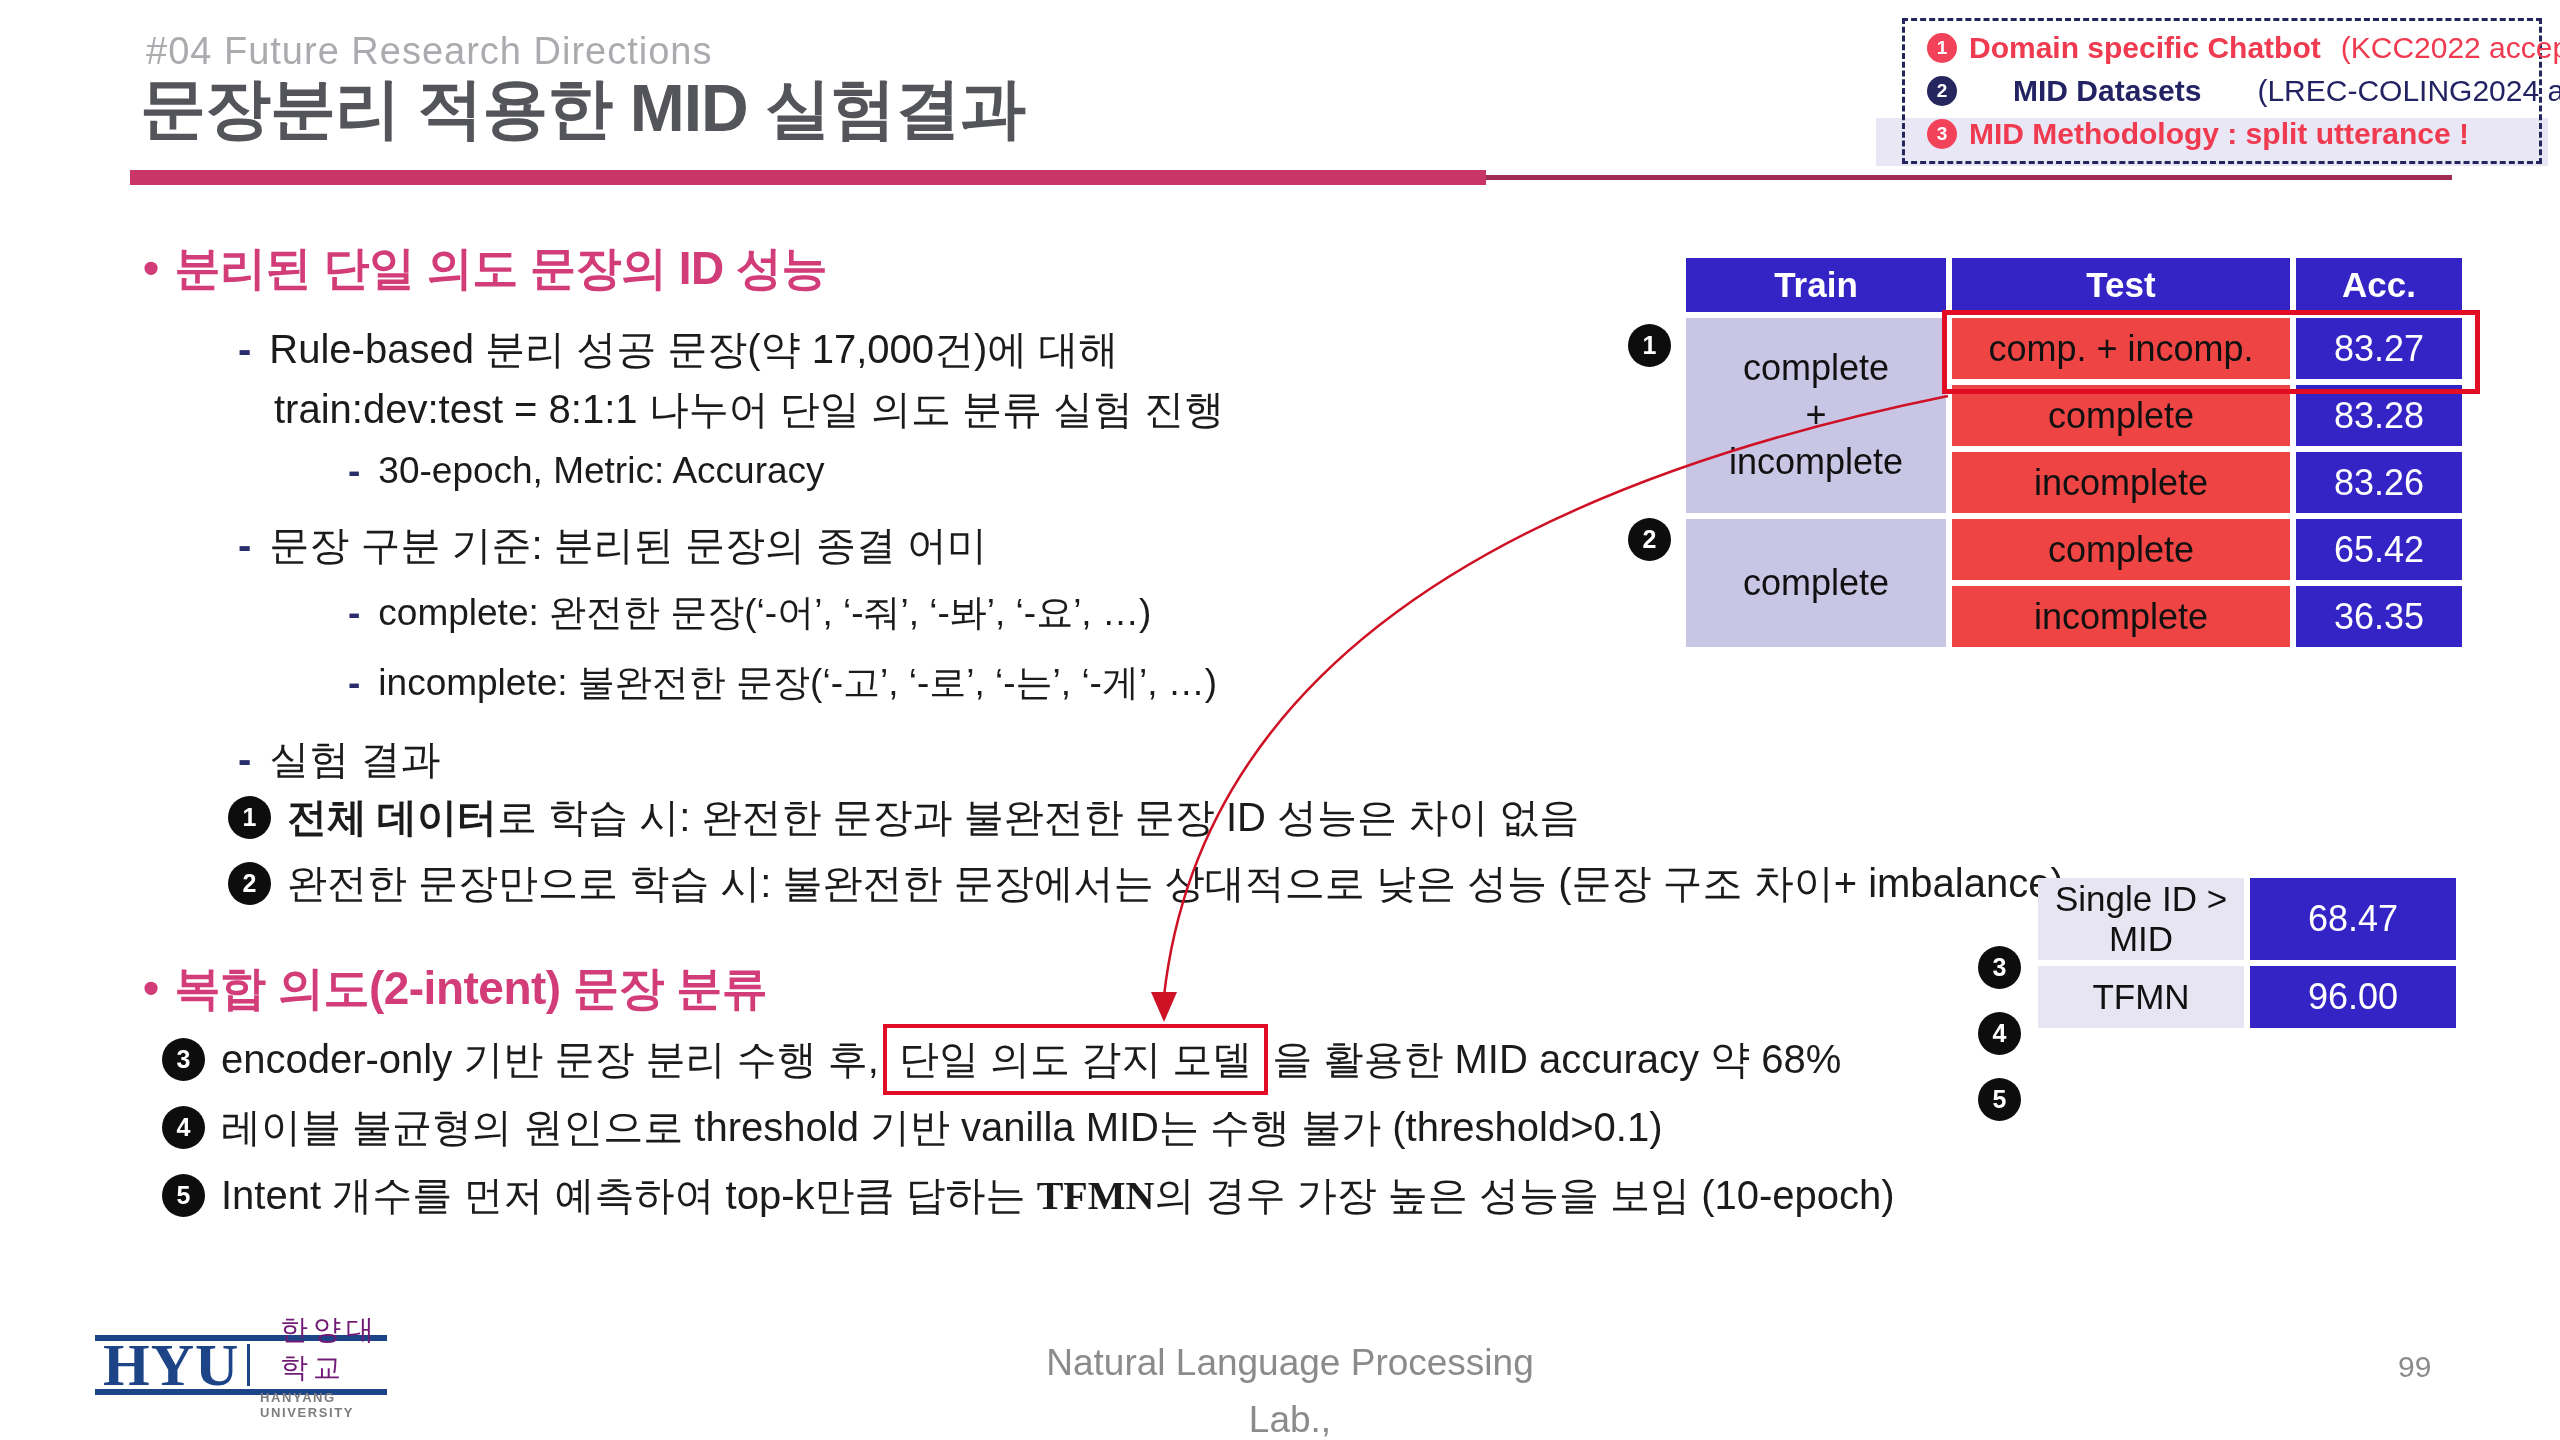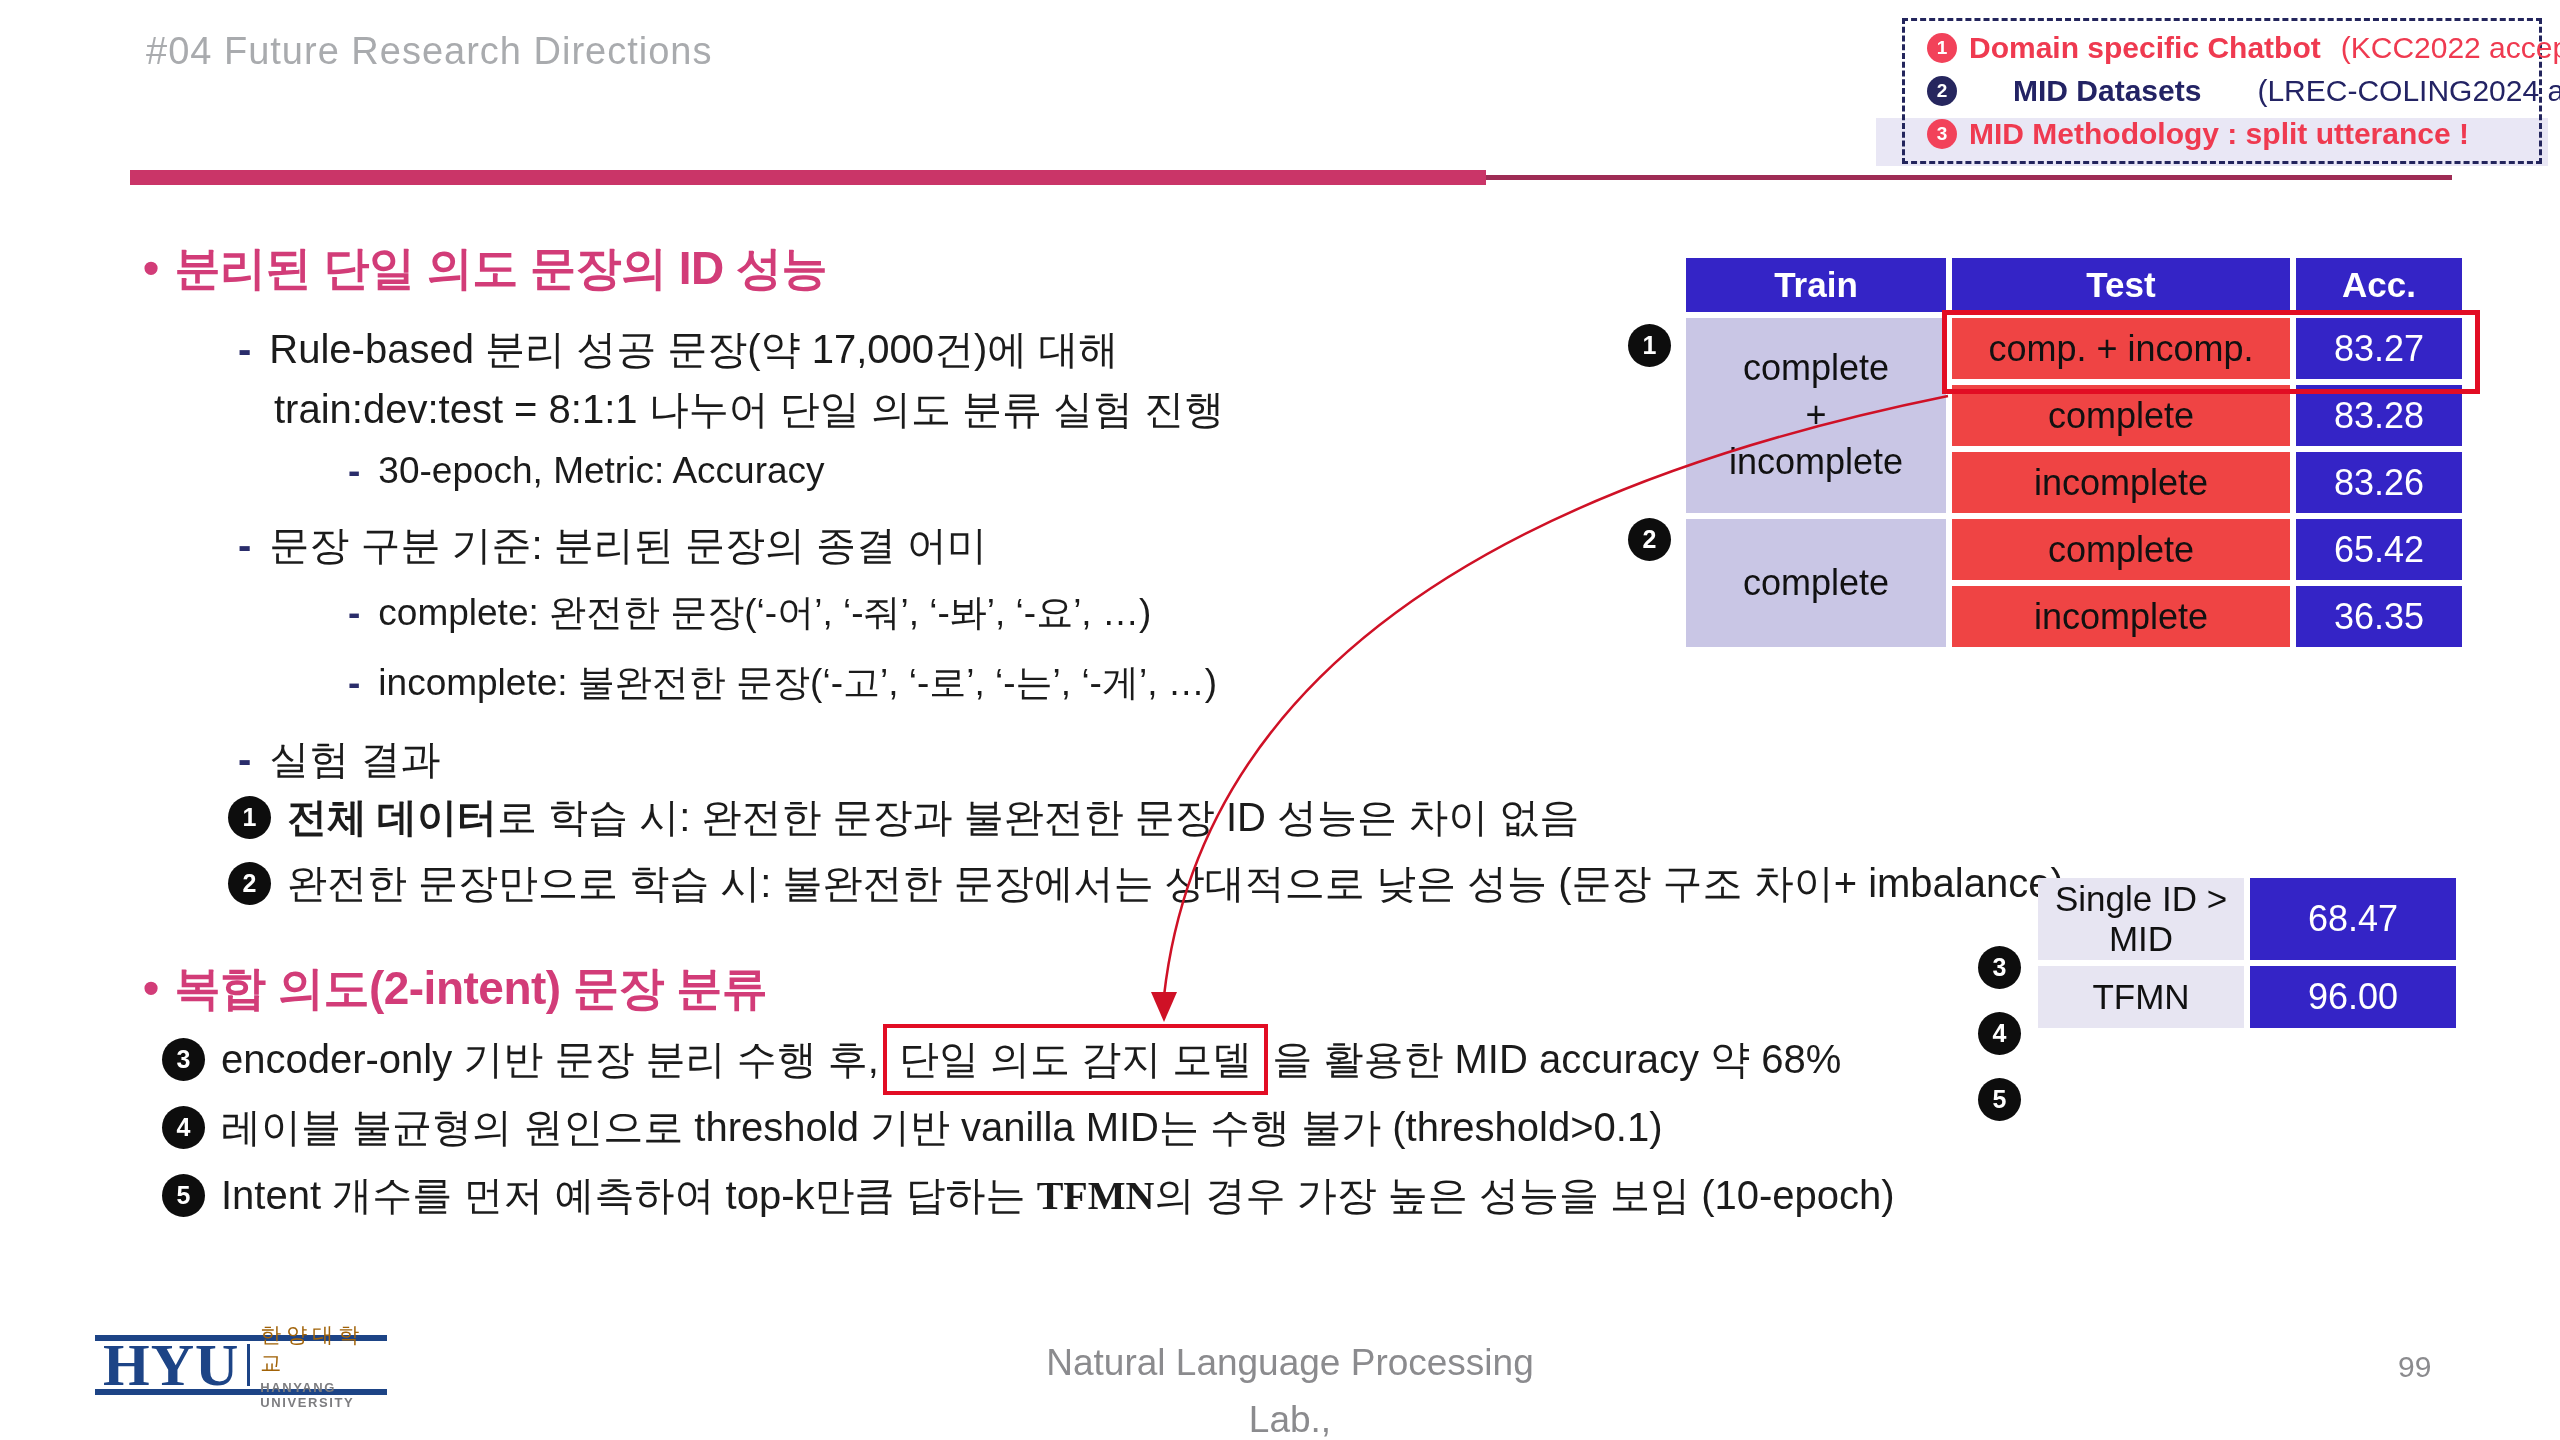--- a/index.html
+++ b/index.html
@@ -65,31 +65,32 @@
   .marker{z-index:3;}
 
   
   .logo{left:95px;top:1335px;width:292px;height:60px;z-index:2;}
   .logo .bar{position:absolute;left:0;width:100%;height:6px;background:#1d4486;}
   .logo .bar.top{top:0;} .logo .bar.bot{bottom:0;}
   .logo-row{position:absolute;left:8px;top:6px;right:0;bottom:6px;display:flex;align-items:center;}
   .logo-abbr{font-family:"Liberation Serif",serif;font-weight:700;font-size:60px;color:#1d4486;letter-spacing:1px;line-height:1;}
   .logo-div{width:4px;height:42px;background:#1d4486;margin:0 10px 0 8px;}
   .logo-col{display:flex;flex-direction:column;justify-content:center;}
-  .logo-kr{font-size:21px;color:#a16207;letter-spacing:5px;font-weight:500;}
+  .logo-kr{font-size:28px;color:#701a75;letter-spacing:5px;font-weight:500;margin-left:20px;}
   .logo-en{font-size:13px;color:#7d7d80;font-weight:700;letter-spacing:1.6px;margin-top:3px;}
   .footer-center{left:1040px;top:1334px;width:500px;text-align:center;font-size:37px;color:#8b8b8e;line-height:1.55;}
   .page-num{left:2398px;top:1350px;font-size:30px;color:#8b8b8e;}
 </style>
 </head>
 <body>
 
 <div class="slide">
 
   <div class="abs eyebrow">#04 Future Research Directions</div>
+  <div class="abs title">문장분리 적용한 MID 실험결과</div>
   <div class="abs bar-thick"></div>
   <div class="abs bar-thin"></div>
 
   <div class="abs callout-highlight"></div>
   <div class="abs callout">
     <div class="callout-row">
       <span class="c-badge red">1</span>
       <span class="c-label c-red">Domain specific Chatbot</span>
       <span class="c-suffix c-red">(KCC2022 accepted)</span>
     </div>

